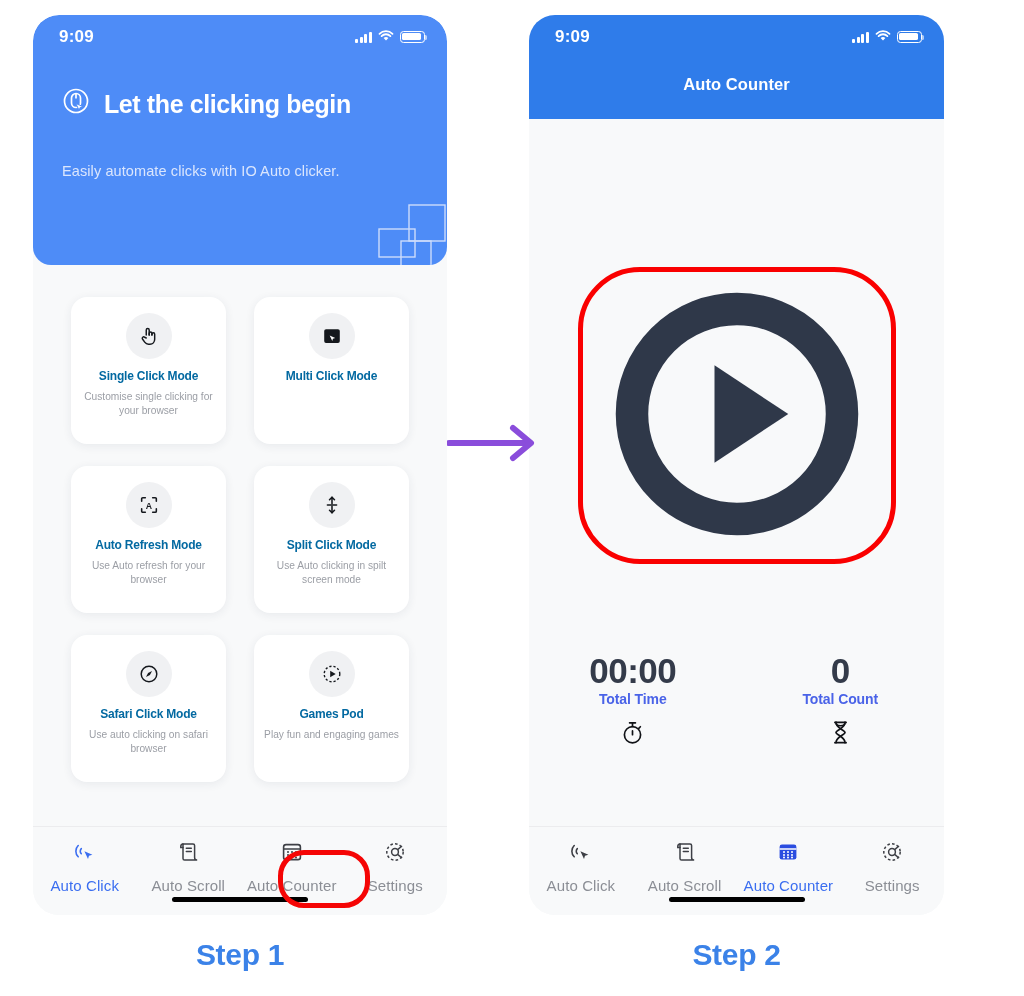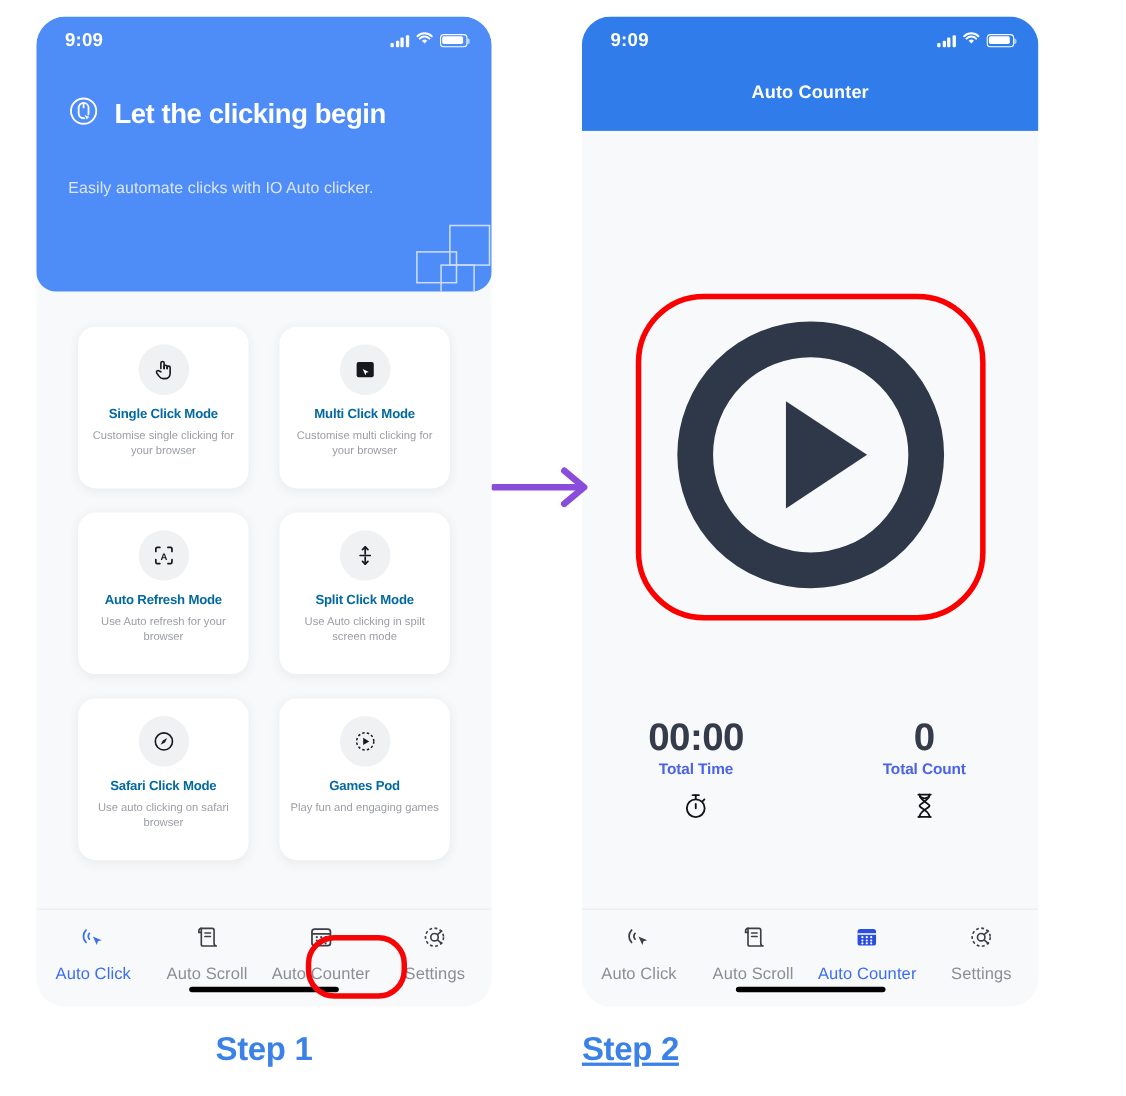--- a/index.html
+++ b/index.html
@@ -255,21 +255,21 @@
 
   
   .step-cap {
     position: absolute;
     font-size: 30px;
     font-weight: bold;
     color: #3b82e8;
     letter-spacing: -0.3px;
   }
   #step1cap { left: 0; top: 938px; width: 480px; text-align: center; }
-  #step2cap { left: 529px; top: 938px; width: 415px; text-align: left; text-decoration: underline; }
+  #step2cap { left: 529px; top: 938px; width: 415px; text-align: center; }
 </style>
 </head>
 <body>
 
 <div class="phone" id="phone1">
 
   <div class="hero">
     <div class="statusbar">
       <span class="status-time">9:09</span>
       <span class="status-icons">
@@ -326,21 +326,20 @@
     </div>
 
     <div class="card">
       <span class="card-ico">
         <svg width="22" height="22" viewBox="0 0 24 24">
           <rect x="3.5" y="4.5" width="17" height="15" rx="2" fill="#15181d"></rect>
           <path d="M9.5 11.5l6 2.8-2.5.7-.7 2.5z" fill="#fff"></path>
         </svg>
       </span>
       <div class="card-title">Multi Click Mode</div>
-      <div class="card-desc">Customise multi clicking for your browser</div>
     </div>
 
     <div class="card">
       <span class="card-ico">
         <svg width="22" height="22" viewBox="0 0 24 24" fill="none" stroke="#15181d" stroke-width="1.7" stroke-linecap="round">
           <path d="M4 8V5.2A1.2 1.2 0 0 1 5.2 4H8"></path>
           <path d="M16 4h2.8A1.2 1.2 0 0 1 20 5.2V8"></path>
           <path d="M20 16v2.8a1.2 1.2 0 0 1-1.2 1.2H16"></path>
           <path d="M8 20H5.2A1.2 1.2 0 0 1 4 18.8V16"></path>
           <text x="12" y="16" text-anchor="middle" font-size="9.5" font-family="Liberation Sans, sans-serif" font-weight="bold" fill="#15181d" stroke="none">A</text>

